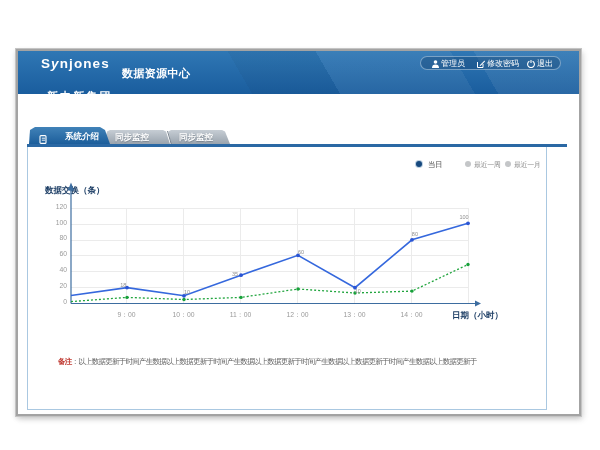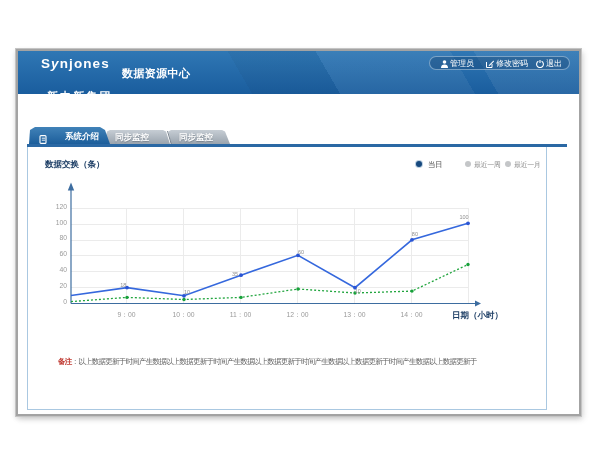--- a/index.html
+++ b/index.html
@@ -17,21 +17,21 @@
   overflow:hidden;
 }
 .hd .st1 { position:absolute; inset:0; background:linear-gradient(60deg, rgba(255,255,255,0) 55%, rgba(255,255,255,.06) 55%, rgba(255,255,255,.06) 78%, rgba(255,255,255,0) 78%); }
 .hd .st2 { position:absolute; inset:0; background:linear-gradient(60deg, rgba(255,255,255,0) 82%, rgba(255,255,255,.07) 82%); }
 .hd .st3 { position:absolute; inset:0; background:linear-gradient(60deg, rgba(0,0,0,0) 40%, rgba(0,0,0,.04) 40%, rgba(0,0,0,.04) 55%, rgba(0,0,0,0) 55%); }
 .logo { position:absolute; left:23px; top:6px; color:#fff; }
 .logo .en { font-size:13.5px; font-weight:bold; letter-spacing:1.1px; line-height:13px; }
 .logo .cn { font-size:11px; font-weight:bold; letter-spacing:2.1px; line-height:12px; margin-top:20px; margin-left:6px; }
 .hd .title { position:absolute; left:104px; top:15px; color:#fff; font-size:11px; font-weight:bold; letter-spacing:0.4px; }
 .userbox {
-  position:absolute; right:9px; top:5px; width:141px; height:14px;
+  position:absolute; right:18px; top:5px; width:141px; height:14px;
   border:1px solid rgba(190,215,235,.55); border-radius:7px;
   background:rgba(12,48,86,.28);
   color:#fff; font-size:8px;
 }
 .userbox span { position:absolute; top:3px; line-height:8px; white-space:nowrap; }
 .userbox svg { position:absolute; top:3px; }
 
 .nav {
   position:absolute; left:0; top:43px; right:0; height:18px;
   background:linear-gradient(#fbfbfb,#ececee 80%,#e2e3e5);
@@ -73,21 +73,21 @@
 
 .content {
   position:absolute; left:9px; top:95px; width:520px; height:264px;
   background:#fff; border:1px solid #aac8e1; border-top:none;text-align:right;
 }
 .radios { position:absolute; left:0; top:0; width:540px; height:30px; font-size:7px; color:#8a8a8a; letter-spacing:-0.4px; }
 .radios span { position:absolute; top:15px; line-height:7px; }
 .dot { position:absolute; width:6px; height:6px; border-radius:50%; background:#c4c6c8; top:15px; }
 .dot.on { background:#17497e; box-shadow:0 0 0 1px #bcd0e2; }
 .radios .on-lbl { color:#4a4a4a; font-size:7.5px; }
-.ctitle { position:absolute; left:17px; top:13px; color:#1e3f66; font-size:8.5px; font-weight:bold; }
+.ctitle { position:absolute; left:17px; top:39px; color:#1e3f66; font-size:8.5px; font-weight:bold; }
 .xtitle { position:absolute; left:424px; top:164px; color:#1e3f66; font-size:8.5px; font-weight:bold; }
 .note { position:absolute; left:30px; top:211px; font-size:7.5px; color:#5f5f5f; white-space:nowrap; letter-spacing:-0.75px; }
 .note b { color:#c03b33; font-weight:bold; }
 .legend { position:absolute; left:466px; top:86px; font-size:8.5px; color:#4d4d4d; }
 .legend .row { display:flex; align-items:center; height:14px; }
 .legend svg { margin-right:4px; }
 </style>
 </head>
 <body>
 <div class="panel">

